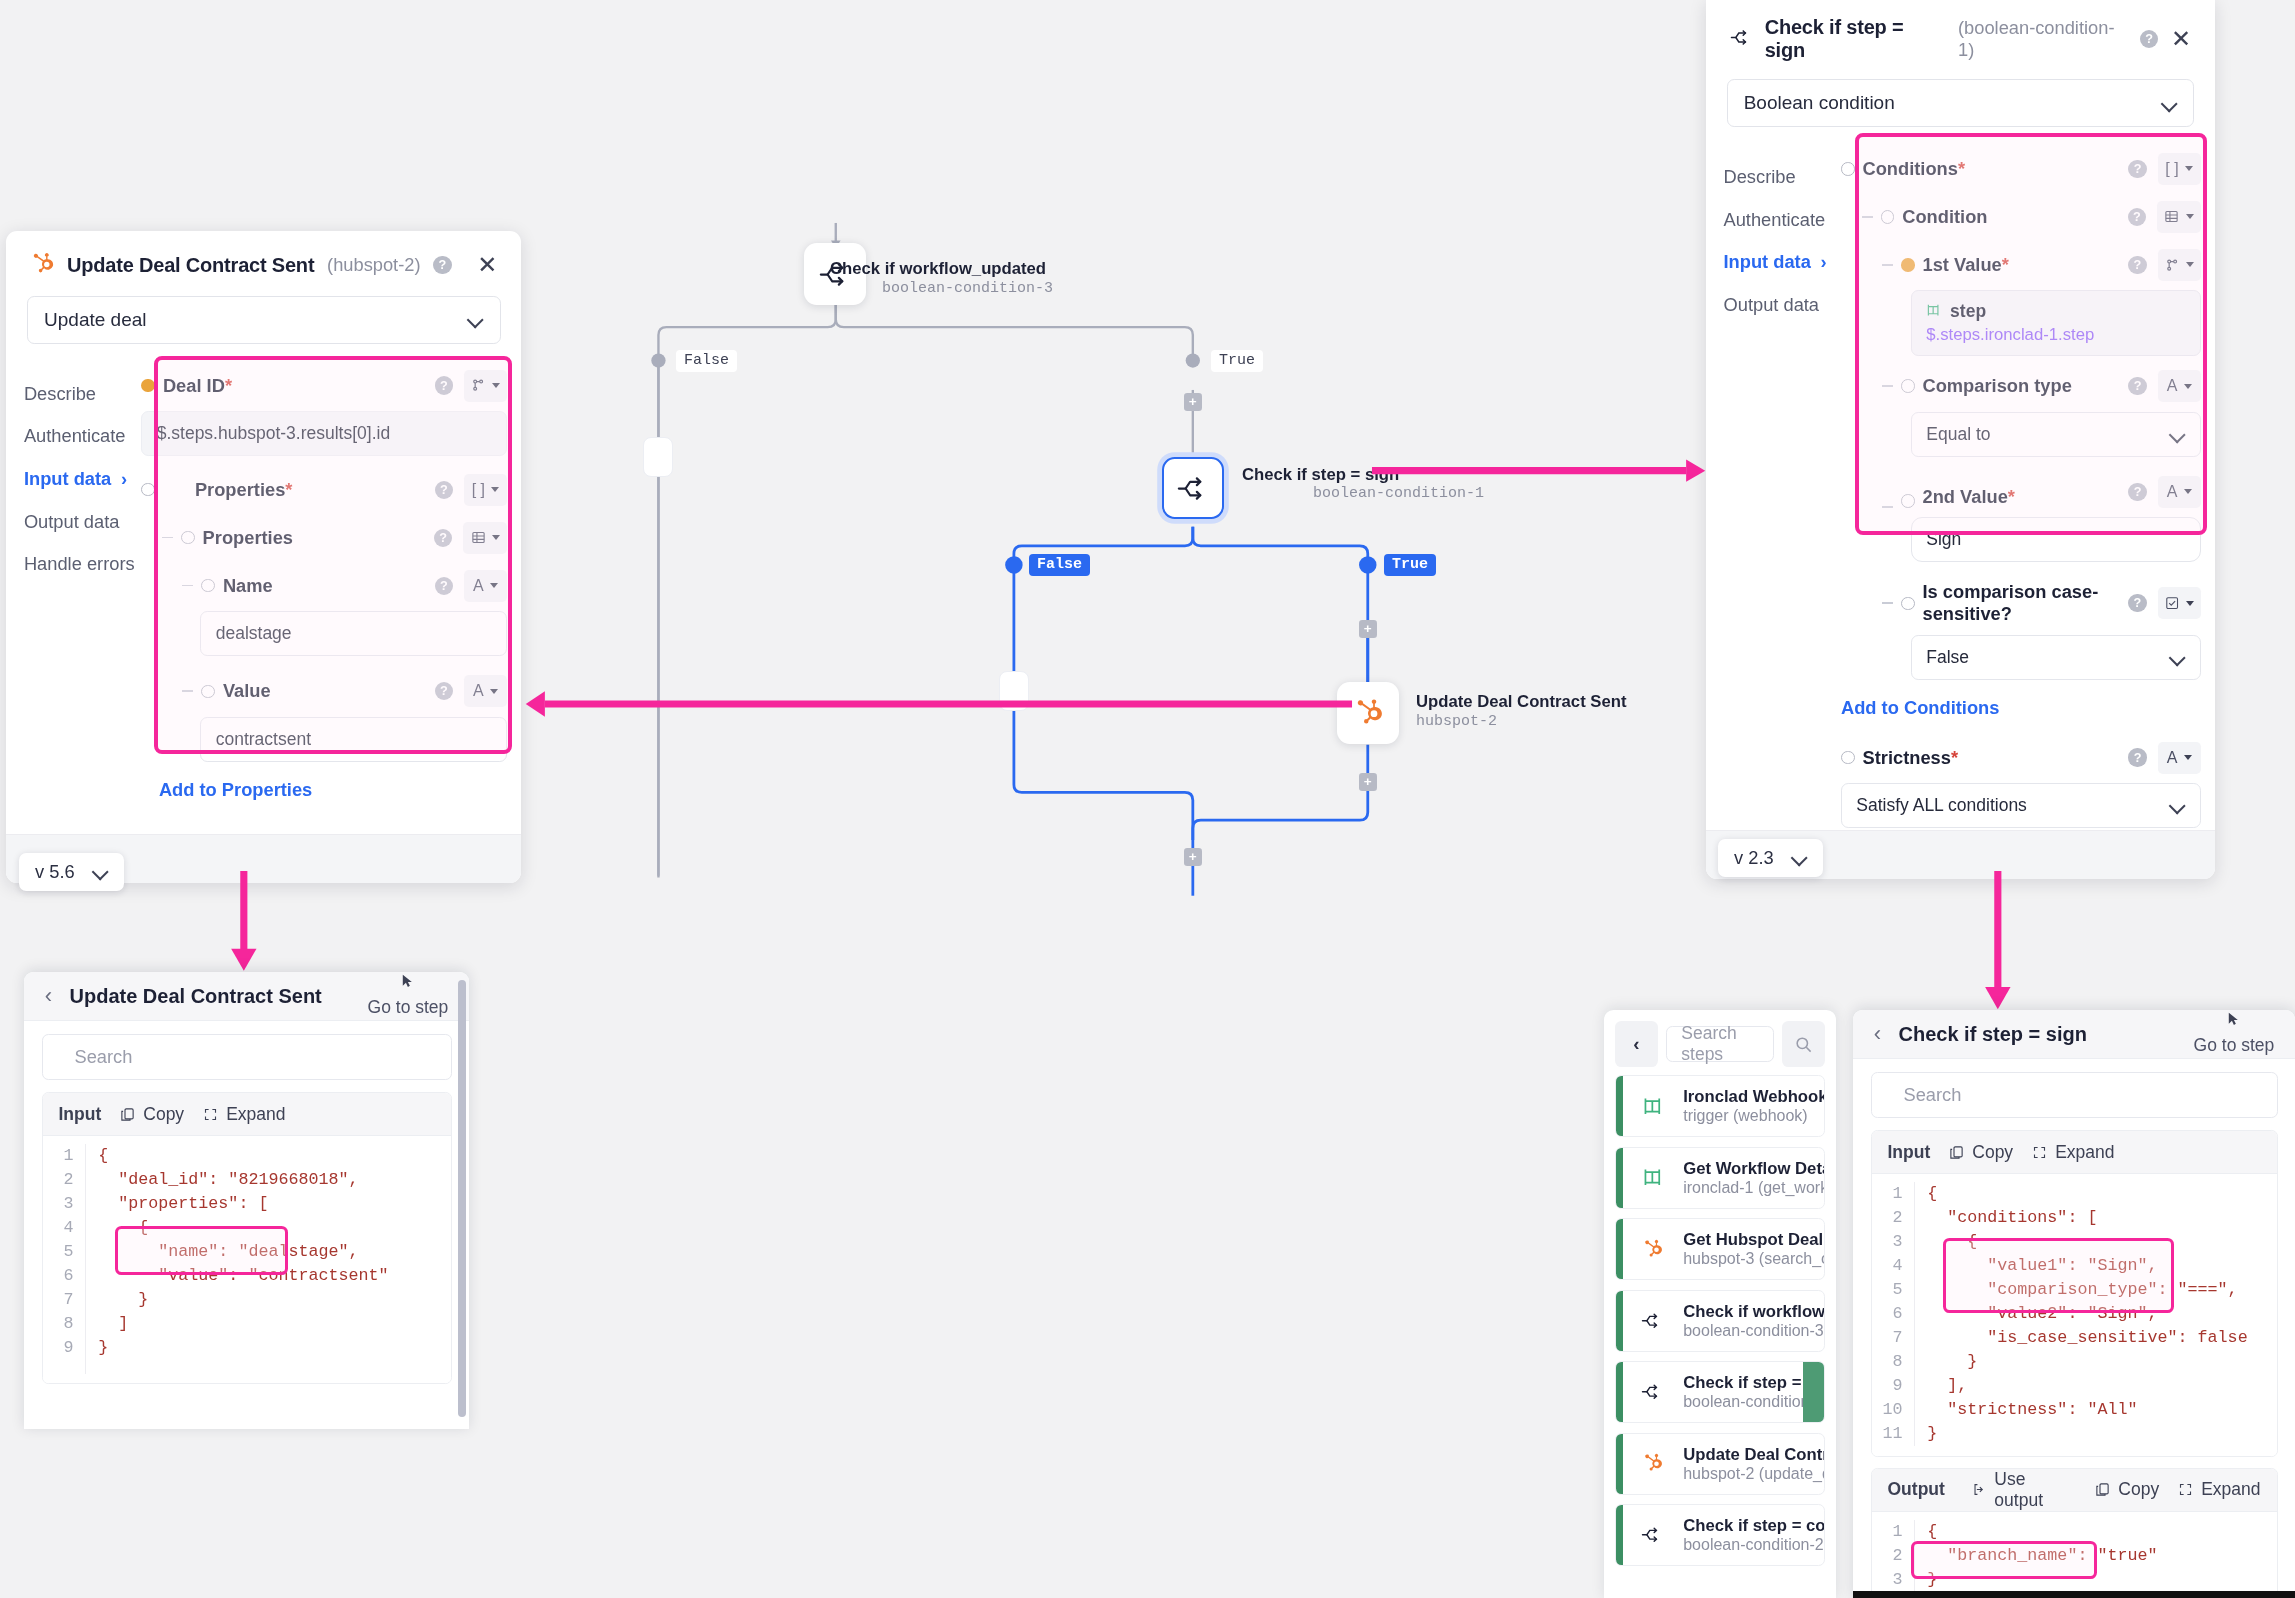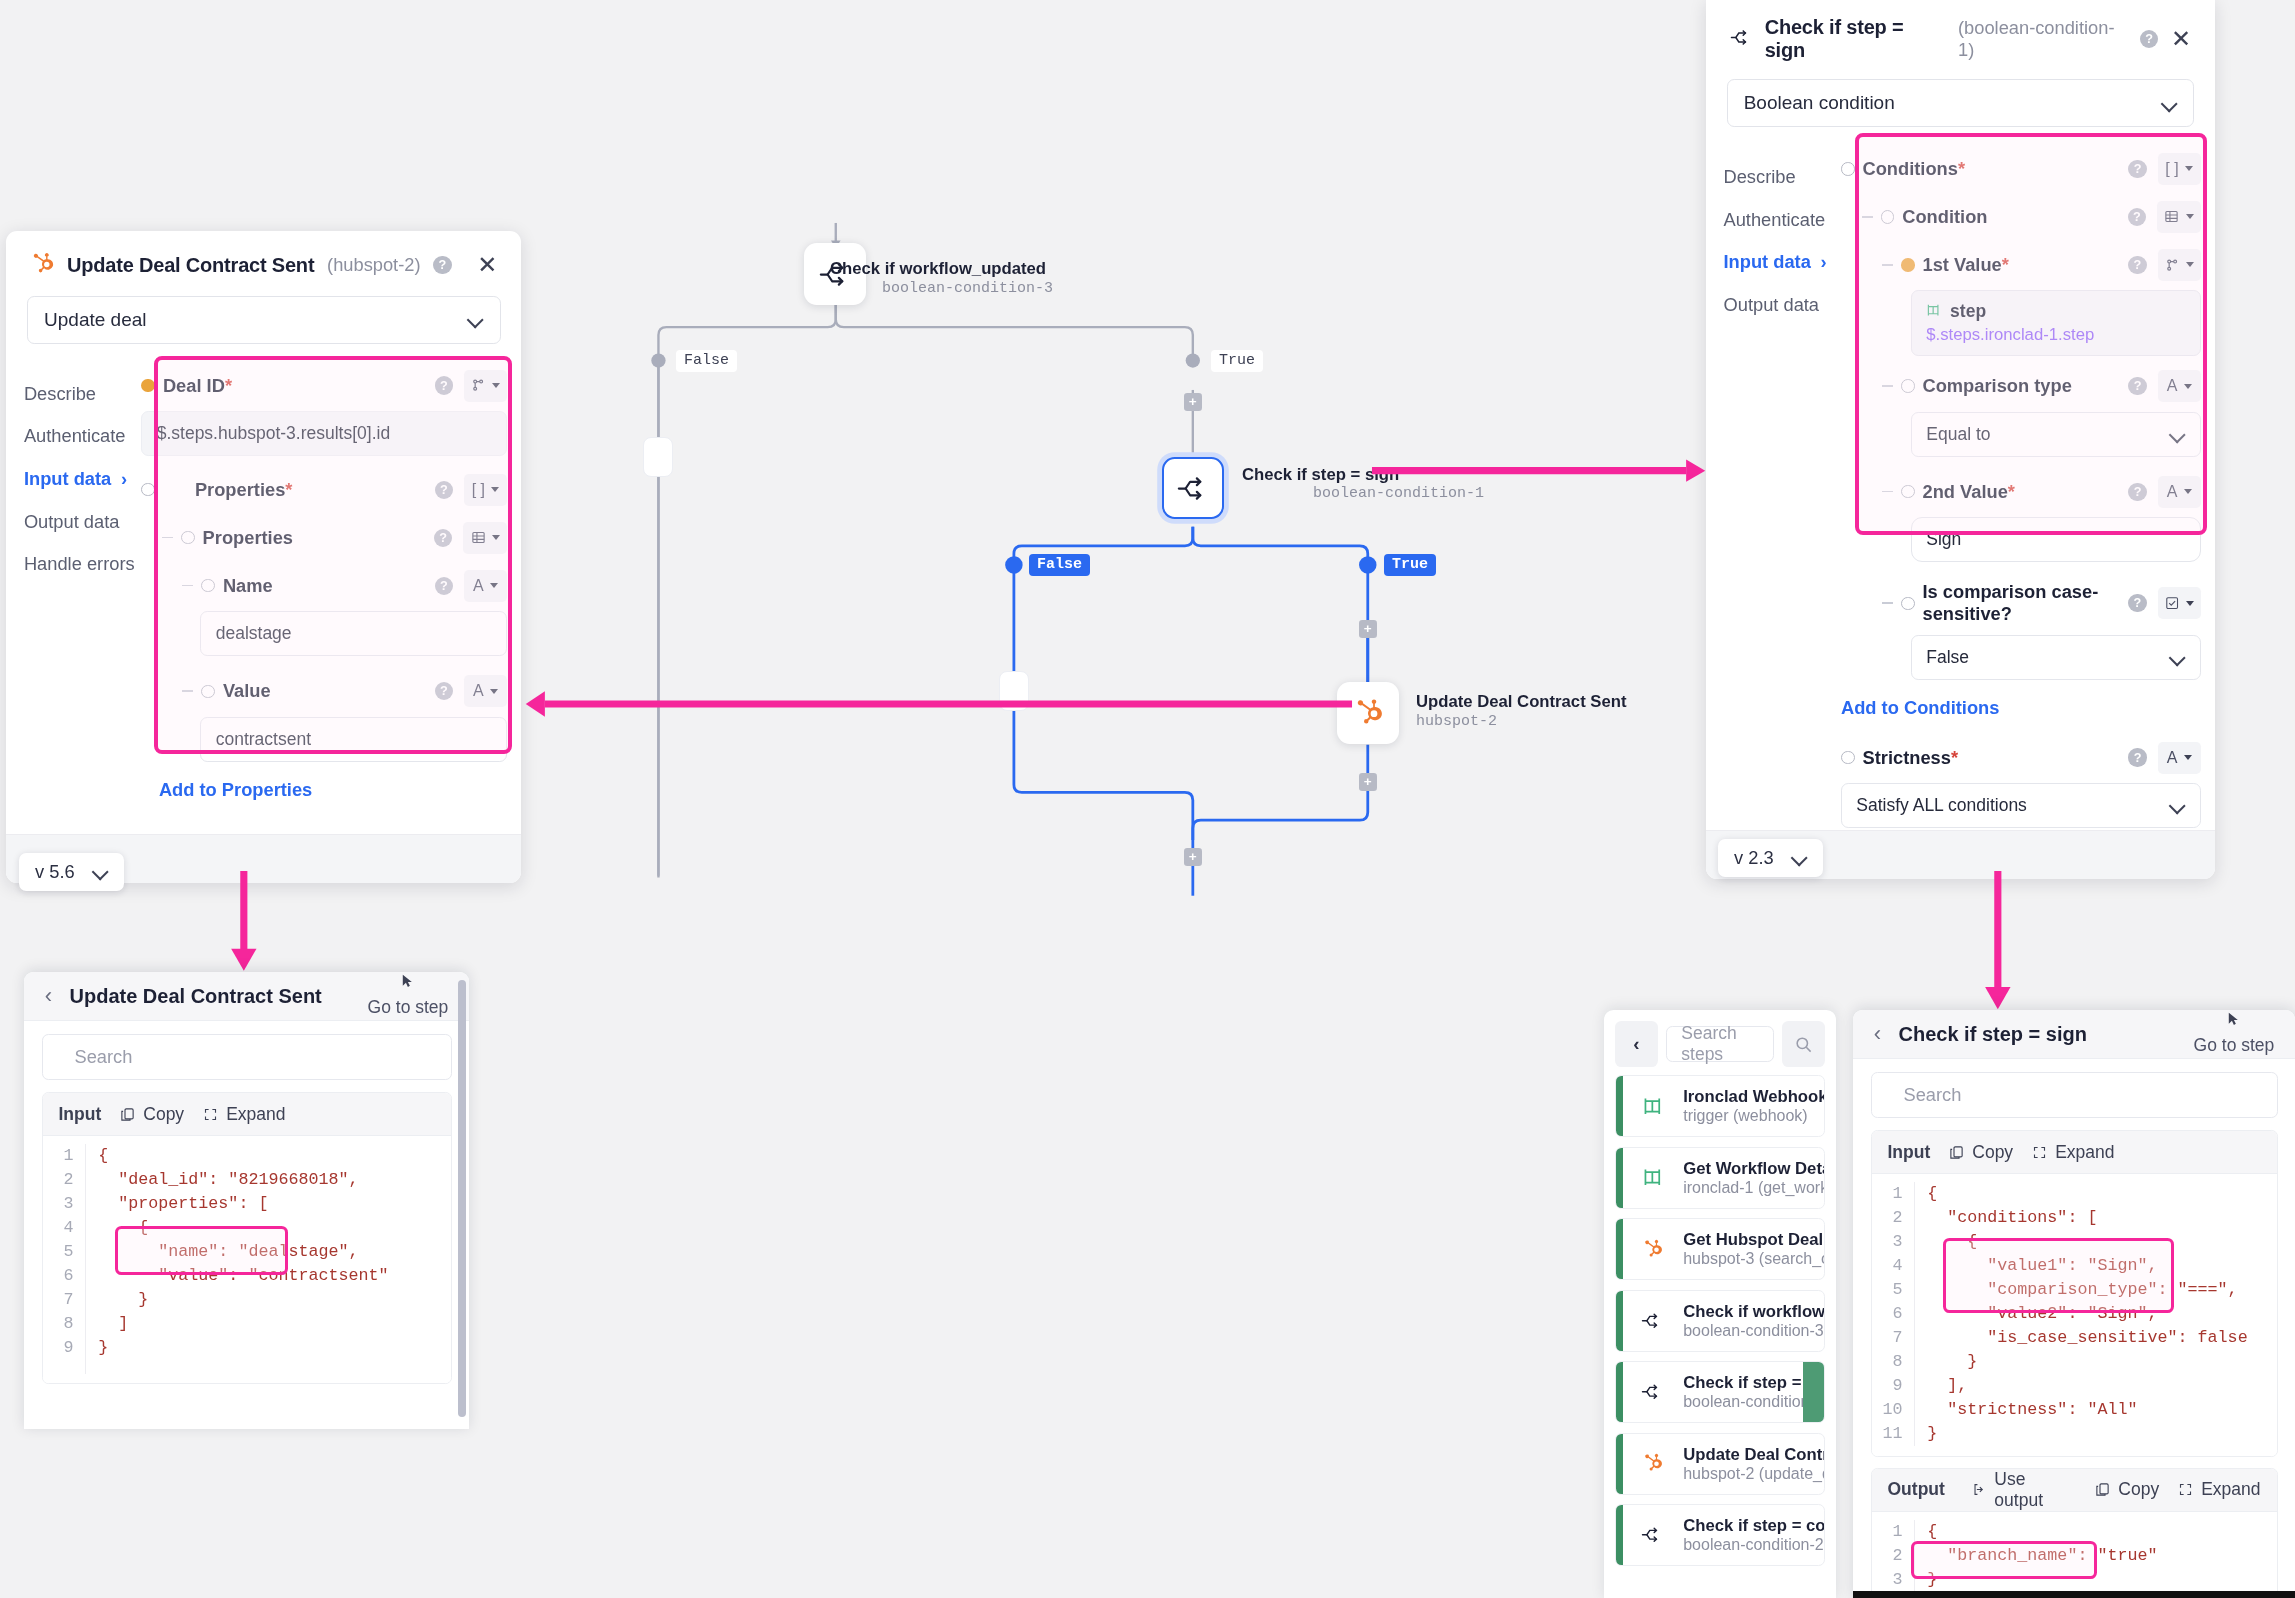--- a/index.html
+++ b/index.html
@@ -414,21 +414,21 @@
                 <span>A</span>
                 <span class="caret"></span>
               </span>
           </span>
         </div>
         <div class="input-box" style="margin-left:70px;">
           <span>Equal to</span>
           <span class="chev"></span>
         </div>
 
-        <div class="field-row indent-2" style="margin-top:11px;">
+        <div class="field-row indent-2" style="margin-top:11px;align-items:flex-end;">
           <span class="tree-dash"></span>
           <span class="bullet hollow"></span>
           <span class="field-label"><span>2nd Value</span><span class="req">*</span></span>
           <span class="field-tools">
             <span class="qmark">?</span>
             <span class="typebtn">
                 <span>A</span>
                 <span class="caret"></span>
               </span>
           </span>

